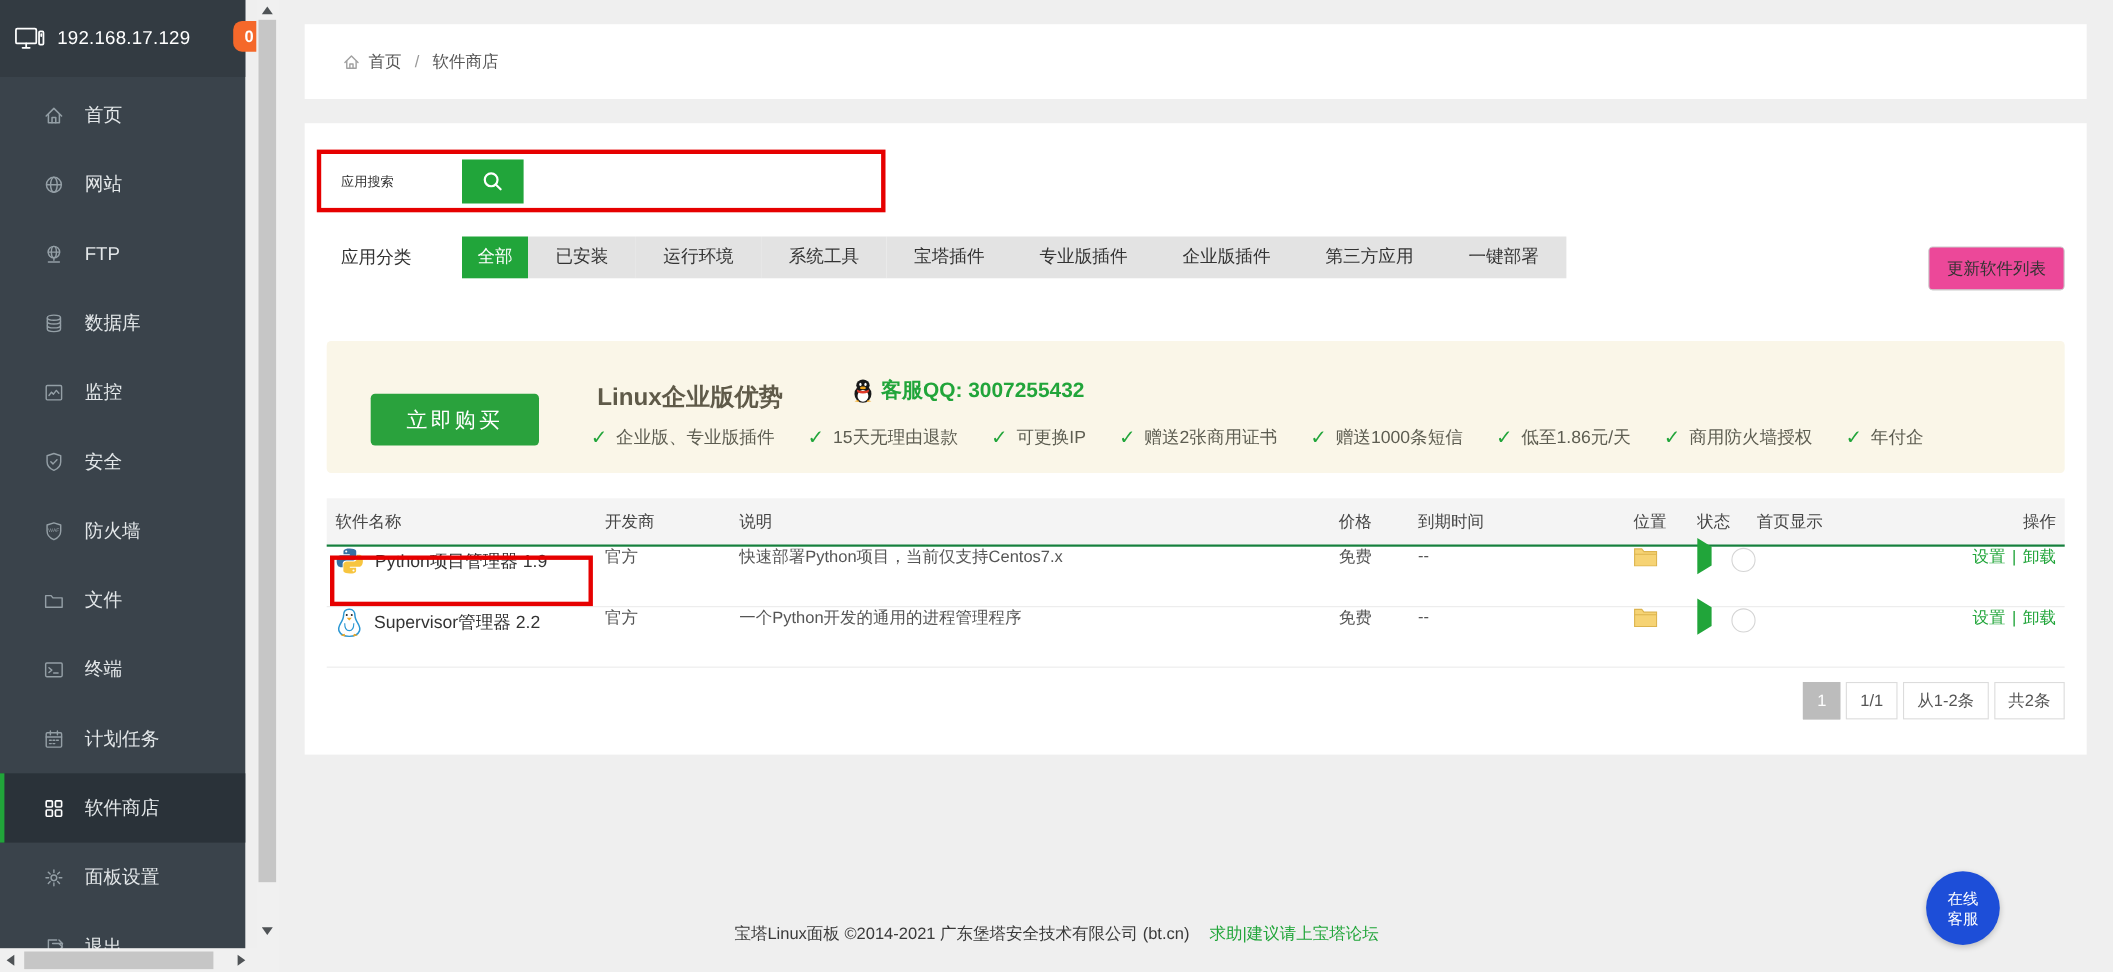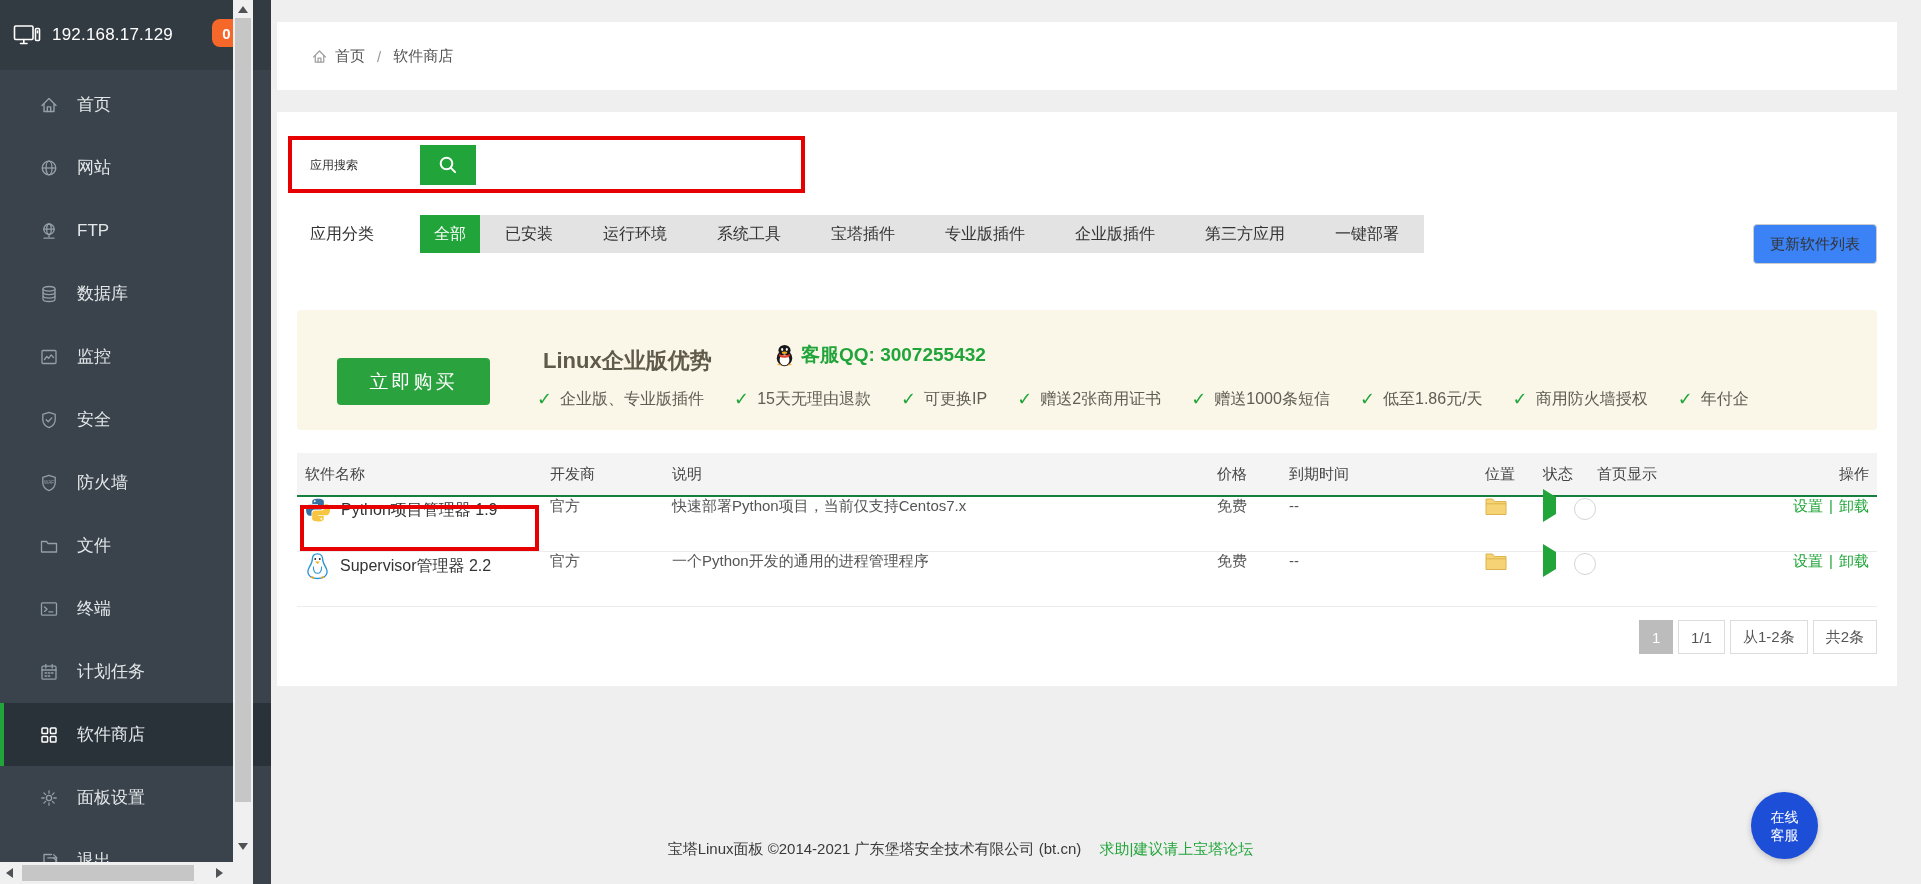--- a/index.html
+++ b/index.html
@@ -4,21 +4,21 @@
 <style>
   * { margin:0; padding:0; box-sizing:border-box; }
   html,body { background:#d8d8d8; }
   .page {
     position:relative; width:1921px; height:884px; overflow:hidden;
     background:#efefef;
     font-family:"Liberation Sans","DejaVu Sans",sans-serif;
     color:#333;
   }
   
-  .sidebar { position:absolute; left:0; top:0; width:271px; height:884px; background:#3a434b; z-index:20; }
+  .sidebar { position:absolute; left:0; top:0; width:223px; height:884px; background:#3a434b; z-index:20; }
   .sidebar-header { height:70px; background:#333b42; display:flex; align-items:center; padding-left:13px; }
   .server-ip { color:#fff; font-size:17px; margin-left:11px; letter-spacing:.2px; }
   .badge { position:absolute; left:212px; top:19px; width:29px; height:28px; border-radius:8px;
            background:#f5682a; color:#fff; font-size:15px; font-weight:bold;
            display:flex; align-items:center; justify-content:center; z-index:40; }
   .menu { padding-top:3px; }
   .menu-item { height:63px; display:flex; align-items:center; padding-left:34px;
                border-left:4px solid transparent; color:#e3e7e9; font-size:17px; cursor:pointer; }
   .menu-item .mi { width:22px; height:22px; margin-right:17px; color:#949fa6; display:flex; align-items:center; justify-content:center; }
   .menu-item.active { background:#2a3239; border-left-color:#21a53a; }
@@ -52,21 +52,21 @@
                   font-family:"Liberation Sans","DejaVu Sans",sans-serif; }
   .search-btn { width:56px; height:40px; background:#21a53a; border:none; cursor:pointer;
                 display:flex; align-items:center; justify-content:center; }
   
   .category-row { display:flex; align-items:center; height:40px; margin-top:29px; }
   .cat-label { width:123px; padding-left:13px; font-size:16px; color:#333; }
   .tabs { display:flex; }
   .tab { height:38px; line-height:38px; padding:0 25px; background:#e3e3e3; color:#333;
          font-size:16px; cursor:pointer; white-space:nowrap; }
   .tab.active { background:#21a53a; color:#fff; padding:0 14px; }
-  .update-btn { margin-left:auto; height:40px; padding:0 16px; background:#3b82f6; border:1px solid #ccc;
+  .update-btn { margin-left:auto; height:40px; padding:0 16px; background:#ec4899; border:1px solid #ccc;
                 border-radius:4px; font-size:15px; color:#333; cursor:pointer;
                 font-family:Liberation Mono, monospace;margin-top:20px; }
   
   .banner { position:relative; margin-top:56px; height:120px; background:#faf6e8; border-radius:4px; overflow:hidden; }
   .buy-btn { position:absolute; left:40px; top:48px; width:153px; height:47px; background:#2aa23d;
              border:none; border-radius:4px; color:#fff; font-size:19px; letter-spacing:3px; cursor:pointer;
              font-family:"Liberation Sans","DejaVu Sans",sans-serif; }
   .banner-title { position:absolute; left:246px; top:36px; font-size:22px; font-weight:bold; color:#5f5a49; }
   .banner-qq { position:absolute; left:478px; top:32px; display:flex; align-items:center; gap:7px;
                font-size:19px; font-weight:bold; color:#21a53a; }

